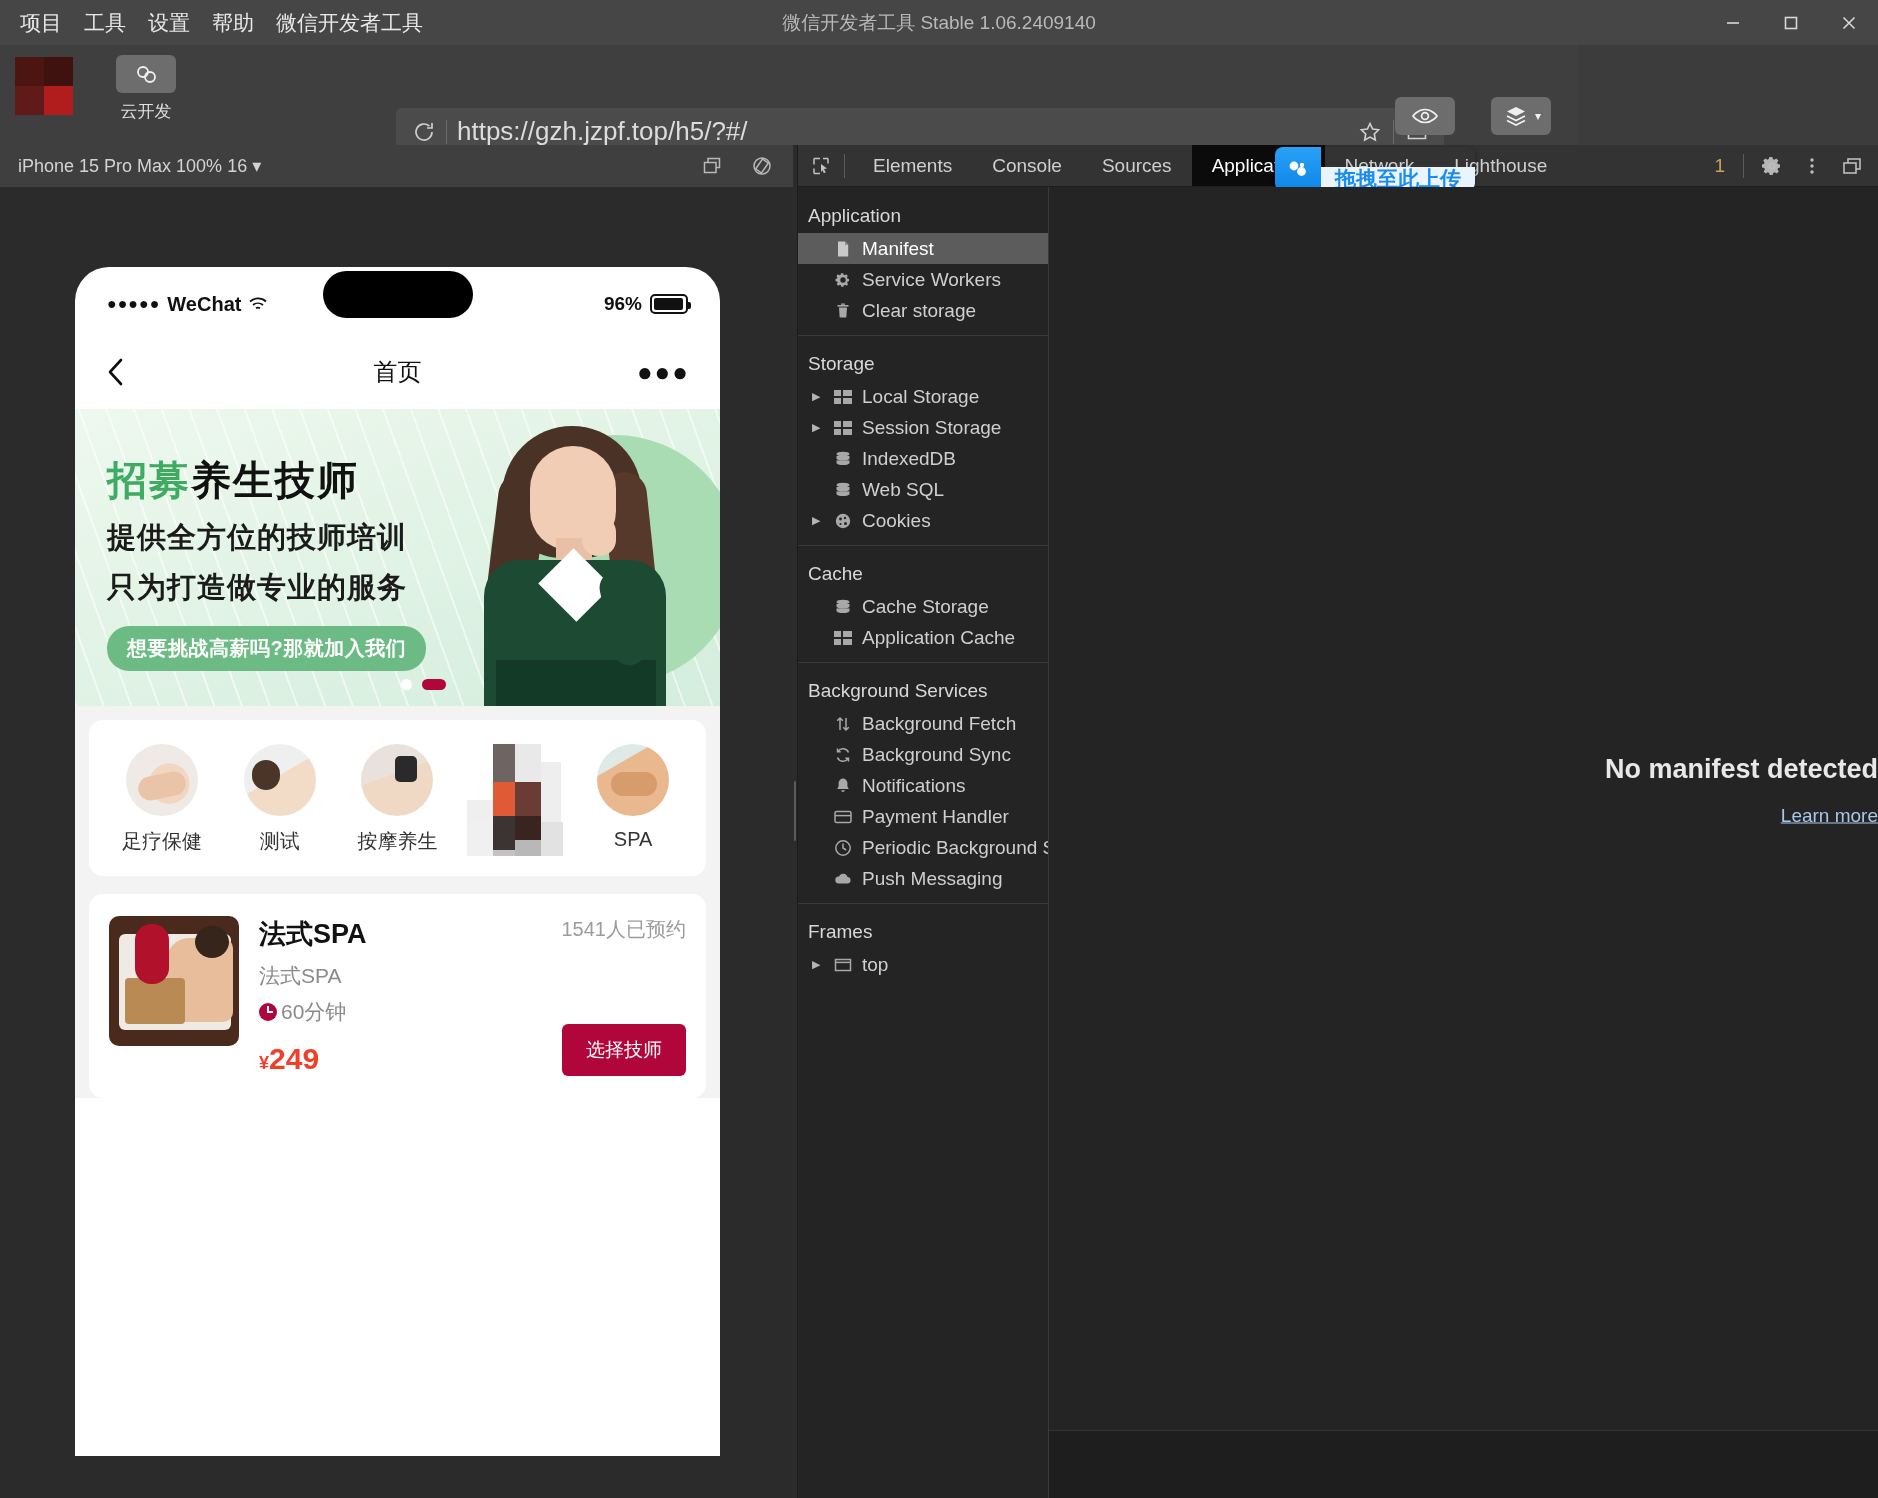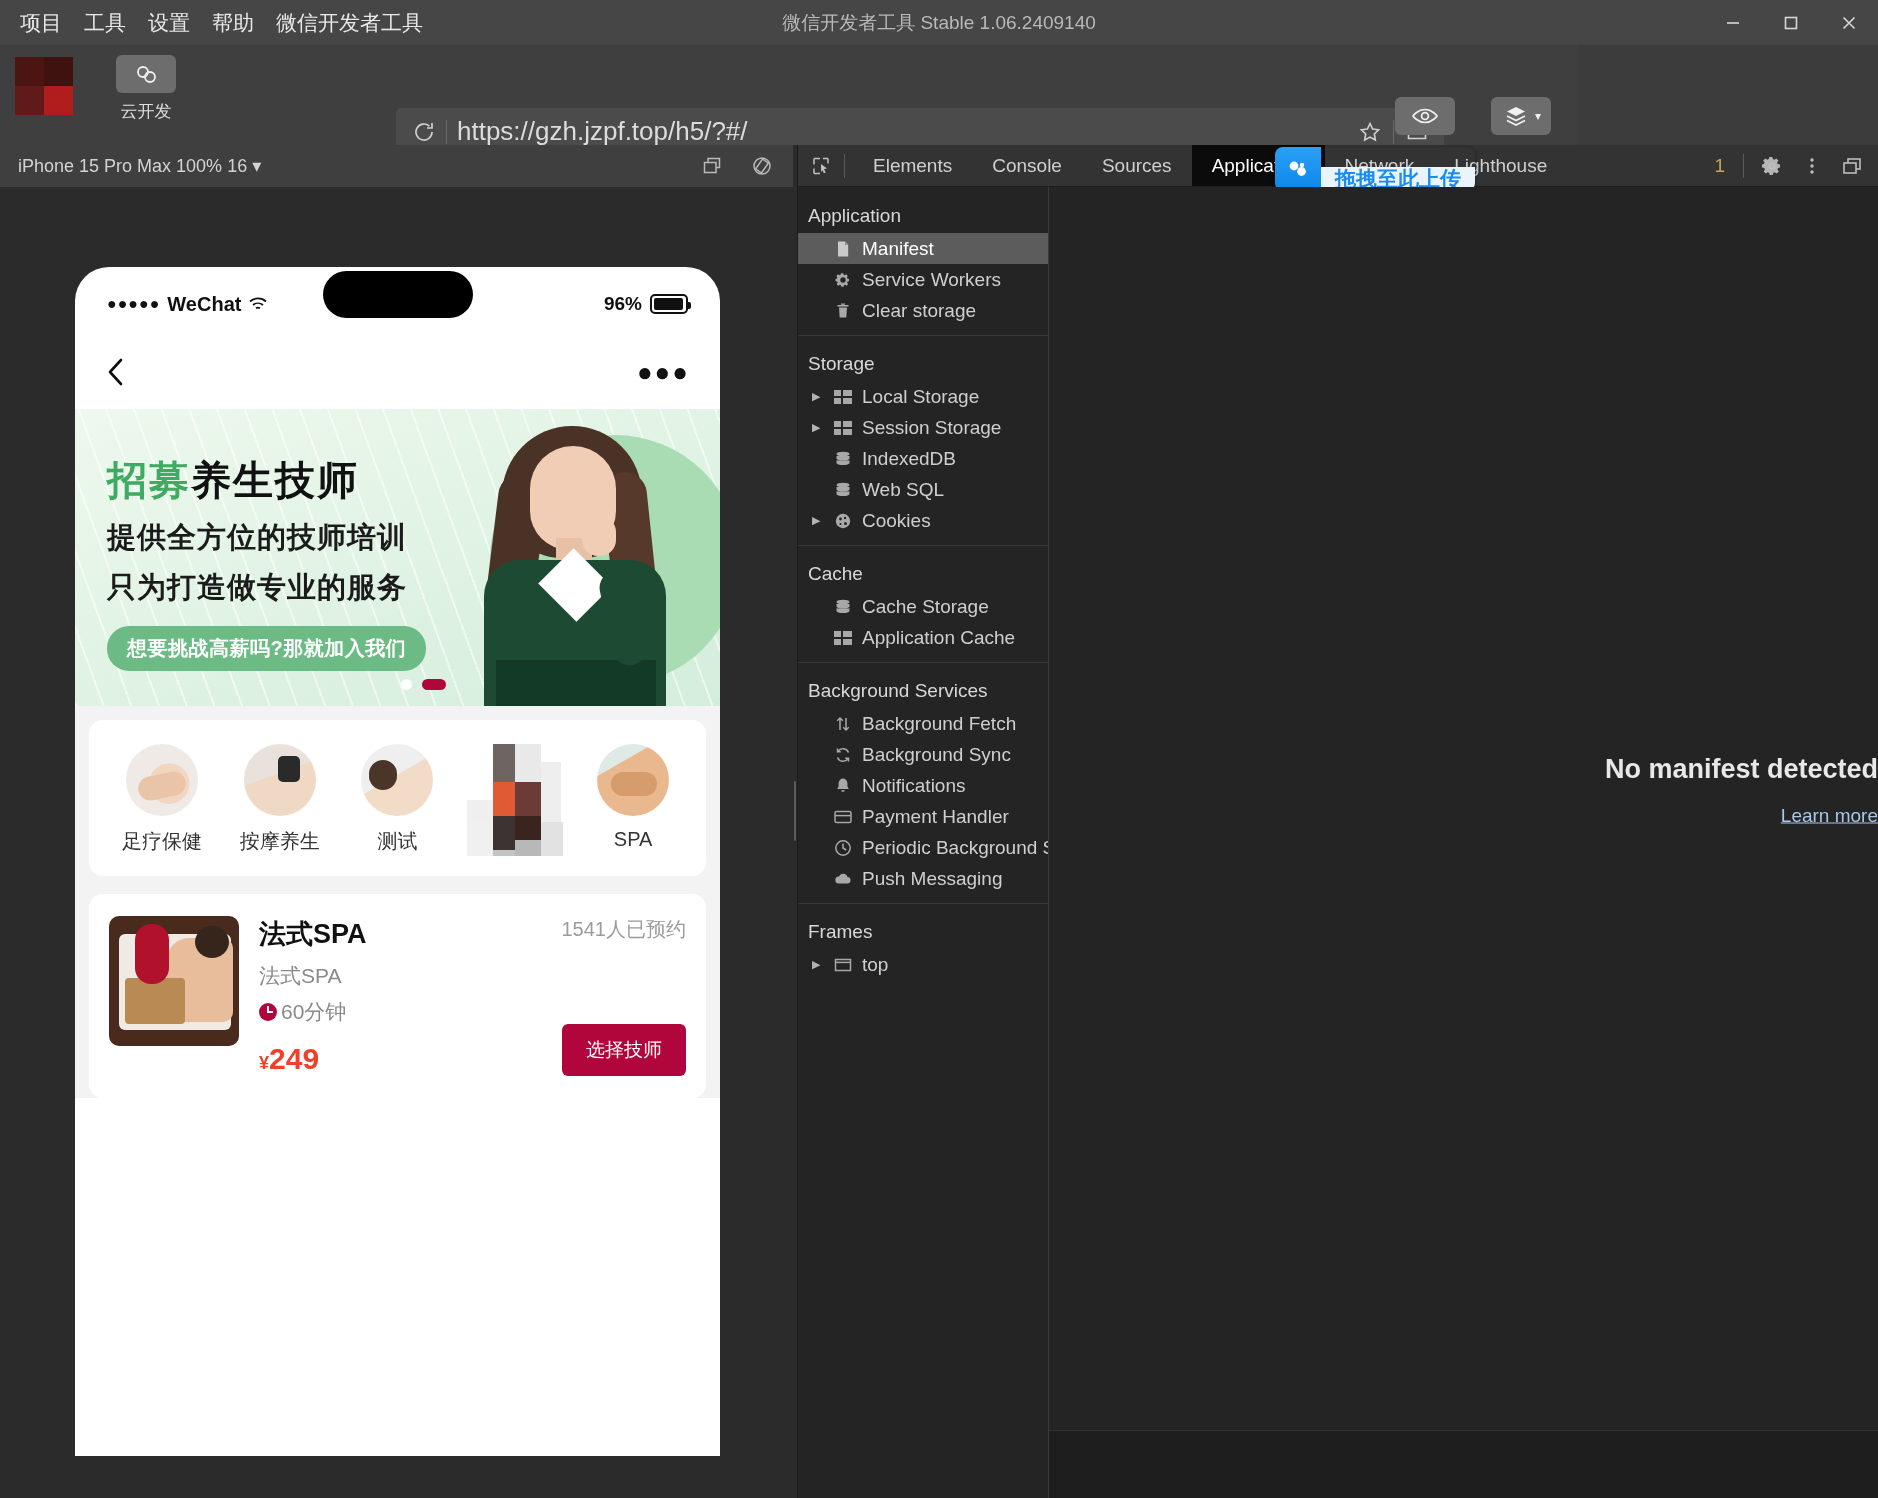--- a/index.html
+++ b/index.html
@@ -447,20 +447,21 @@
               </span>
           </div>
         </div>
 
         <div class="phone-nav">
           <div class="nav-back">
             <svg width="22" height="32" viewBox="0 0 22 32" fill="none" stroke="#111" stroke-width="2.6" stroke-linecap="round" stroke-linejoin="round">
               <path d="M16 4L5 16l11 12"></path>
             </svg>
           </div>
+          <div class="nav-title">首页</div>
           <div class="nav-more">●●●</div>
         </div>
 
         <div class="banner">
           <div class="stripes"></div>
           <div class="circle"></div>
           <div class="model">
             <span class="hair"></span>
               <span class="hair2"></span>
               <span class="hair3"></span>
@@ -486,26 +487,26 @@
           </div>
         </div>
 
         <div class="sheet">
           <div class="cats">
             <div class="cat">
               <div class="av a1"></div>
               <div class="lbl">足疗保健</div>
             </div>
             <div class="cat">
+              <div class="av a3"></div>
+              <div class="lbl">测试</div>
+            </div>
+            <div class="cat">
               <div class="av a2"></div>
               <div class="lbl">按摩养生</div>
-            </div>
-            <div class="cat">
-              <div class="av a3"></div>
-              <div class="lbl">测试</div>
             </div>
             <div class="cat censored">
               <div class="px">
                 <span class="blk" style="left:30px;top:0;width:22px;height:38px;background:#6e6563;"></span>
                 <span class="blk" style="left:52px;top:0;width:26px;height:38px;background:#e9e9e9;"></span>
                 <span class="blk" style="left:30px;top:38px;width:22px;height:34px;background:#e05a36;"></span>
                 <span class="blk" style="left:52px;top:38px;width:26px;height:34px;background:#6b3b36;"></span>
                 <span class="blk" style="left:30px;top:72px;width:22px;height:34px;background:#3b3432;"></span>
                 <span class="blk" style="left:52px;top:72px;width:26px;height:34px;background:#3a2420;"></span>
                 <span class="blk" style="left:4px;top:78px;width:26px;height:34px;background:#f0f0f0;"></span>

